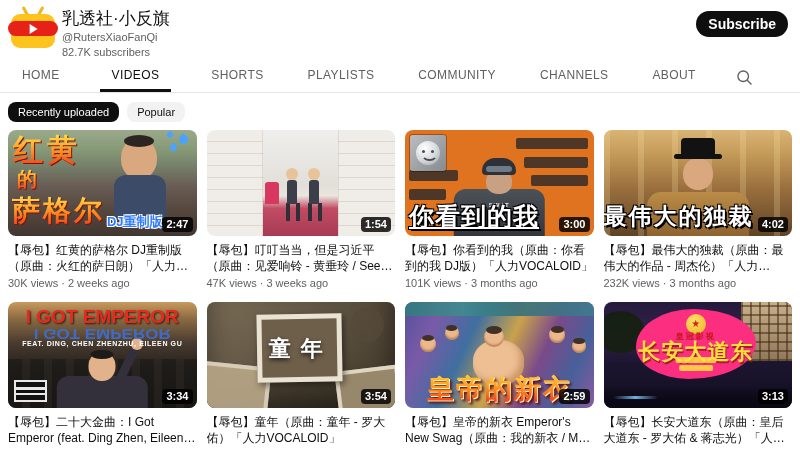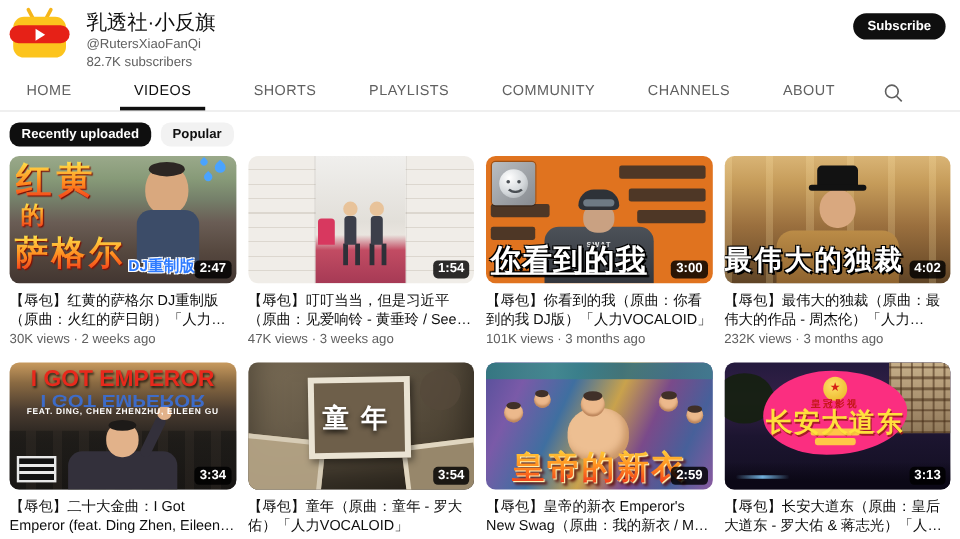--- a/index.html
+++ b/index.html
@@ -9,37 +9,37 @@
   
   .channel-header { display:flex; align-items:flex-start; padding:6px 12px 2px 10px; }
   .avatar { width:46px; height:44px; position:relative; flex:0 0 auto; }
   .tv-ant { position:absolute; width:3px; height:11px; background:#f5b51a; border-radius:2px; top:0; }
   .tv-ant.l { left:14px; transform:rotate(-28deg); }
   .tv-ant.r { right:14px; transform:rotate(28deg); }
   .tv-body { position:absolute; left:1px; right:1px; top:8px; bottom:2px; background:#fcc41d; border-radius:9px; }
   .tv-band { position:absolute; left:-2px; right:-2px; top:15px; height:15px; background:#e62117; border-radius:8px; }
   .tv-band::after { content:''; position:absolute; left:50%; top:50%; transform:translate(-42%,-50%);
     border-left:8px solid #fff; border-top:5px solid transparent; border-bottom:5px solid transparent; }
-  .channel-text { margin-left:16px; padding-top:2px; }
+  .channel-text { margin-left:6px; padding-top:2px; }
   .channel-name { font-size:17px; font-weight:500; line-height:22px; }
   .channel-sub { font-size:11px; color:#606060; line-height:15px; }
   .subscribe-btn { margin-left:auto; margin-top:5px; background:#0f0f0f; color:#fff; border:none;
-    font-size:11px; font-weight:700; padding:5px 12px; border-radius:20px; cursor:pointer;
+    font-size:14px; font-weight:700; padding:5px 12px; border-radius:20px; cursor:pointer;
     font-family:"Liberation Sans", sans-serif; }
 
   
   .tabbar { display:flex; align-items:flex-end; gap:36px; padding:0 18px; border-bottom:1px solid #e5e5e5; margin-top:2px; }
   .tab { font-size:12px; font-weight:500; letter-spacing:.4px; color:#606060; padding:4px 4px 7px;
     border-bottom:3px solid transparent; cursor:pointer; white-space:nowrap; }
   .tab.active { color:#0f0f0f; border-bottom-color:#0f0f0f; padding-left:12px; padding-right:12px; }
   .tab-search { padding:0 0 6px; cursor:pointer; display:flex; align-items:center; }
 
   
   .chips { display:flex; gap:8px; padding:9px 8px 6px; }
-  .chip { font-size:11px; font-weight:700; padding:4px 10px; border-radius:8px; background:#f2f2f2;
+  .chip { font-size:11px; font-weight:400; padding:4px 10px; border-radius:8px; background:#f2f2f2;
     color:#0f0f0f; cursor:pointer; }
   .chip.active { background:#0f0f0f; color:#fff; }
 
   
   .grid { display:grid; grid-template-columns:repeat(4,1fr); column-gap:10px; row-gap:13px; padding:2px 8px 0; }
   .card { min-width:0; }
   .thumb { position:relative; width:100%; aspect-ratio:16/9; border-radius:8px; overflow:hidden; background:#ccc; }
   .dur { position:absolute; right:4px; bottom:4px; background:rgba(0,0,0,.82); color:#fff; font-size:11px;
     font-weight:700; padding:1px 4px; border-radius:4px; line-height:13px; z-index:5; }
   .title { font-size:12px; line-height:16px; font-weight:500; margin-top:6px; display:-webkit-box;

